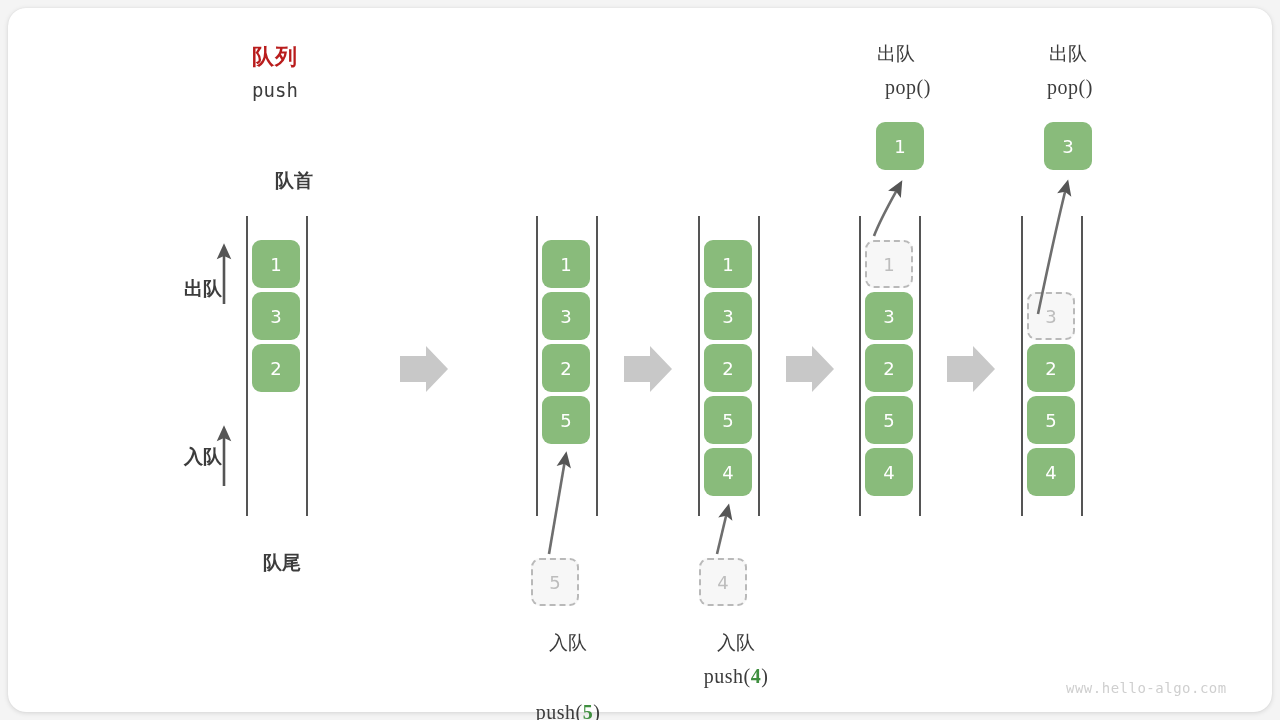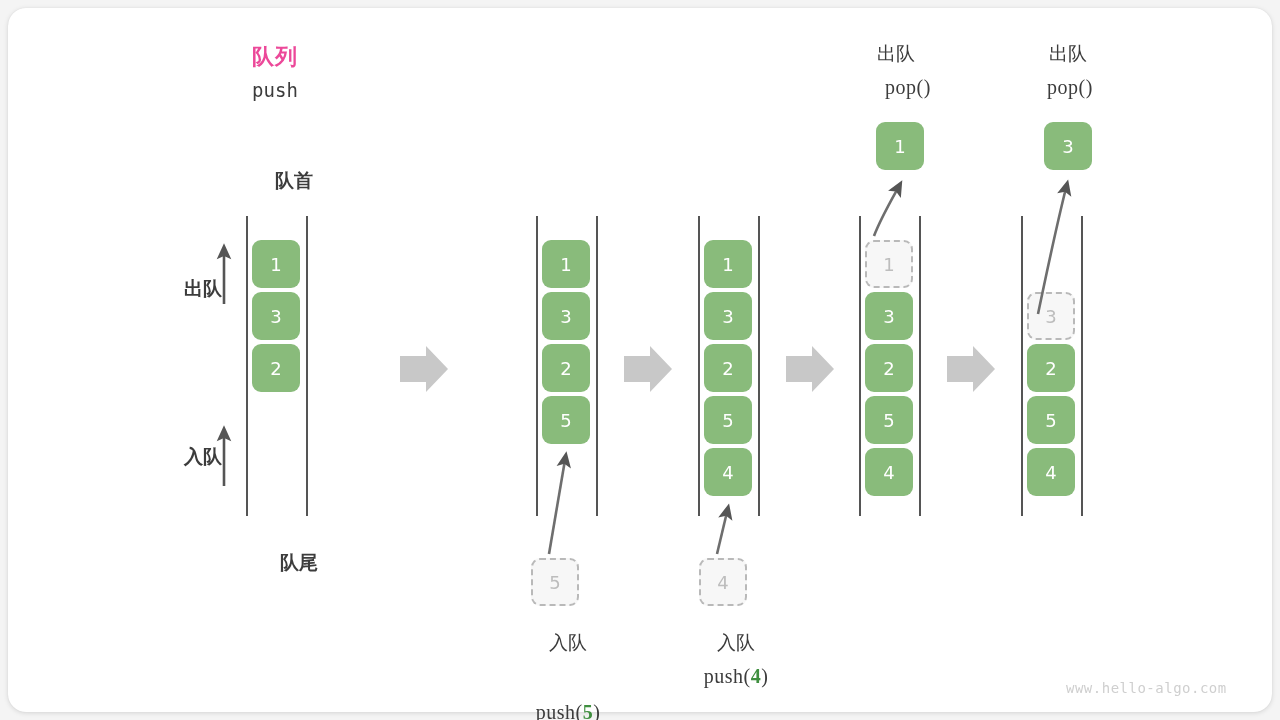--- a/index.html
+++ b/index.html
@@ -33,21 +33,21 @@
     position: absolute;
     white-space: nowrap;
     color: #3c3c3c;
   }
   .t-center { transform: translateX(-50%); }
 
   .title-cn {
     font-family: "Liberation Sans", sans-serif;
     font-weight: bold;
     font-size: 22px;
-    color: #ec4899;
+    color: #b91c1c;
     letter-spacing: 1px;
   }
   .title-en {
     font-family: "DejaVu Sans Mono", monospace;
     font-size: 19px;
     color: #3c3c3c;
   }
   .label-bold {
     font-family: "Liberation Sans", sans-serif;
     font-weight: bold;
@@ -114,21 +114,21 @@
 </head>
 <body>
 
 <div id="stage">
   <div id="card">
 
     <div class="t t-center title-cn" style="left:267px; top:34px;">队列</div>
     <div class="t t-center title-en" style="left:267px; top:71px;">push</div>
 
     <div class="t t-center label-bold" style="left:266px; top:160px;">队首</div>
-    <div class="t t-center label-bold" style="left:271px; top:542px;">队尾</div>
+    <div class="t t-center label-bold" style="left:254px; top:542px;">队尾</div>
 
     <div class="t t-center label-bold" style="left:175px; top:268px;">出队</div>
     <div class="t t-center label-bold" style="left:175px; top:436px;">入队</div>
 
     <div class="rail" style="left:238px; top:208px; height:300px;"></div>
     <div class="rail" style="left:298px; top:208px; height:300px;"></div>
     <div class="cell" style="left:244px; top:232px;">1</div>
     <div class="cell" style="left:244px; top:284px;">3</div>
     <div class="cell" style="left:244px; top:336px;">2</div>
 

